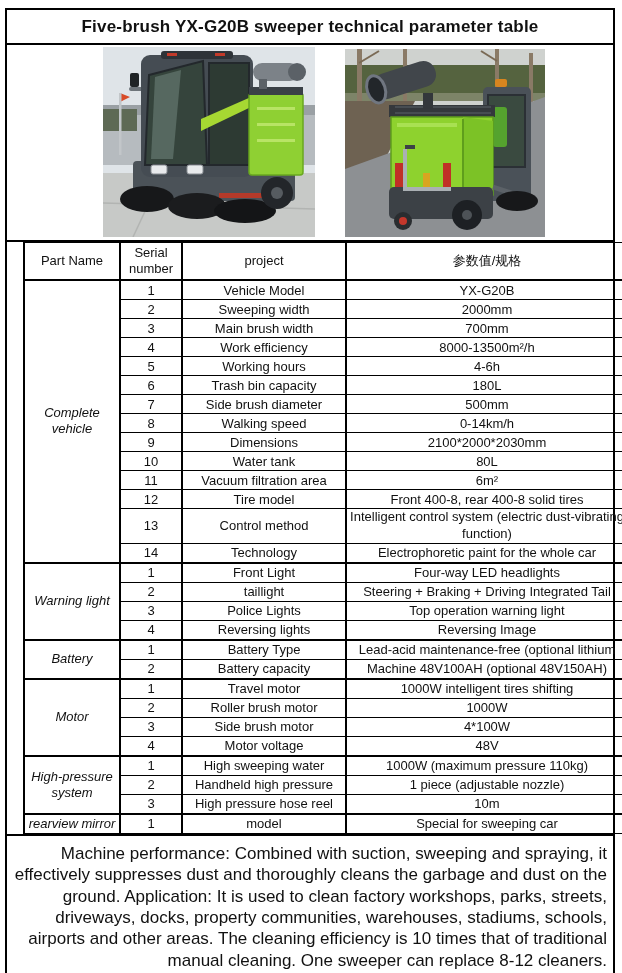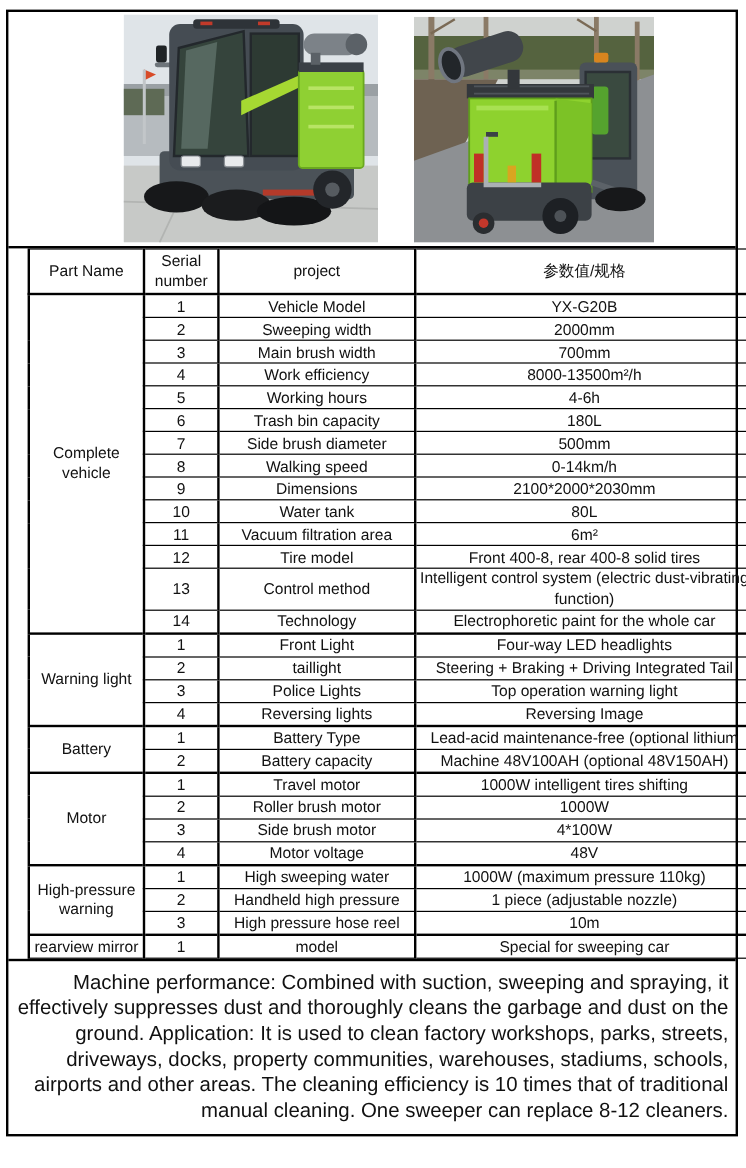--- a/index.html
+++ b/index.html
@@ -53,38 +53,39 @@
     border-right-width: 2px;
     text-align: center;
     vertical-align: middle;
     padding: 0 2px;
     overflow: hidden;
     white-space: nowrap;
     font-weight: normal;
   }
   table.params th { height: 36px; white-space: normal; line-height: 1.25; }
   table.params td { height: 18px; }
-  table.params td.part-name { white-space: normal; line-height: 1.25; }
+  table.params td.part-name { white-space: normal; line-height: 1.25; font-style: italic; }
   table.params td.wrap { white-space: normal; line-height: 1.3; }
   table.params thead th { border-bottom-width: 2px; }
   table.params tr.section-start td { border-top-width: 2px; }
   
   .footer-note {
     border-top: 2px solid #000;
     padding: 7px 6px 9px 6px;
     text-align: right;
     font-size: 17px;
     line-height: 1.26;
   }
 </style>
 </head>
 <body>
 
 <div id="sheet">
 
+  <div class="title-bar">Five-brush YX-G20B sweeper technical parameter table</div>
 
   <div class="photo-row">
 
     <svg class="photo left" width="212" height="190" viewBox="0 0 212 190">
       <rect width="212" height="190" fill="#dfe4e8"></rect>
       <rect y="126" width="212" height="64" fill="#c7c9c7"></rect>
       <line x1="0" y1="156" x2="212" y2="162" stroke="#b2b4b2" stroke-width="1.5"></line>
       <line x1="60" y1="126" x2="30" y2="190" stroke="#b2b4b2" stroke-width="1.5"></line>
       <rect x="0" y="58" width="212" height="10" fill="#9aa0a4"></rect>
       <rect x="0" y="68" width="212" height="50" fill="#b6bbbf"></rect>
@@ -315,21 +316,21 @@
           <td class="serial">3</td>
           <td class="project">Side brush motor</td>
           <td class="value">4*100W</td>
         </tr>
         <tr>
           <td class="serial">4</td>
           <td class="project">Motor voltage</td>
           <td class="value">48V</td>
         </tr>
         <tr class="section-start">
-          <td class="part-name" rowspan="3">High-pressure warning</td>
+          <td class="part-name" rowspan="3">High-pressure system</td>
           <td class="serial">1</td>
           <td class="project">High sweeping water</td>
           <td class="value">1000W (maximum pressure 110kg)</td>
         </tr>
         <tr>
           <td class="serial">2</td>
           <td class="project">Handheld high pressure</td>
           <td class="value">1 piece (adjustable nozzle)</td>
         </tr>
         <tr>

